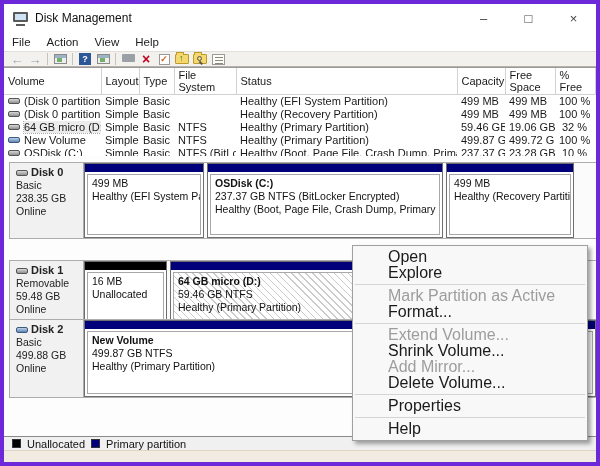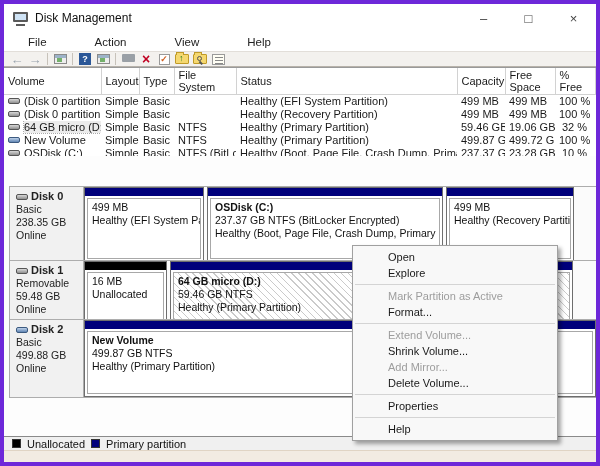--- a/index.html
+++ b/index.html
@@ -10,21 +10,21 @@
   #titlebar { position:absolute; top:0; left:0; right:0; height:28px; background:#fff; display:flex; align-items:center; }
   .app-icon { width:16px; height:13px; margin:0 6px 0 9px; position:relative; }
   .app-icon .mon { position:absolute; top:0; left:0; width:15px; height:10px; border:2px solid #5a5a5a; background:#cfe3f5; border-radius:1px; }
   .app-icon .base { position:absolute; bottom:-1px; left:3px; width:9px; height:2px; background:#5a5a5a; }
   #title-text { font-size:12px; color:#111; }
   #win-controls { margin-left:auto; display:flex; height:28px; }
   .win-btn { width:45px; height:28px; display:flex; align-items:center; justify-content:center; font-size:13px; color:#444; }
 
   
   #menubar { position:absolute; top:28px; left:0; right:0; height:19px; background:#fff; display:flex; align-items:center; font-size:11.5px; color:#222; }
-  .menu-item { padding:2px 24px; }
+  .menu-item { padding:2px 8px; }
 
   
   #toolbar { position:absolute; top:47px; left:0; right:0; height:16px; background:#f3f1ee; border-top:1px solid #e2ded9; border-bottom:1px solid #b7b2aa; display:flex; align-items:center; padding-left:4px; }
   .tb-sep { width:1px; height:12px; background:#c7c2ba; margin:0 3px; }
   .tb-btn { width:18px; height:14px; display:flex; align-items:center; justify-content:center; position:relative; }
   .arrow-glyph { font-size:13px; font-weight:bold; color:#9aa4ad; line-height:1; }
   .winico { width:13px; height:10px; border:1px solid #8a8a8a; background:#eee; position:relative; }
   .winico:before { content:""; position:absolute; top:0; left:0; right:0; height:3px; background:#9db3c8; }
   .winico.active:after { content:""; position:absolute; bottom:1px; left:2px; width:5px; height:4px; background:#74b06a; }
   .helpico { width:12px; height:12px; background:#2b5797; color:#fff; font-size:9px; font-weight:bold; display:flex; align-items:center; justify-content:center; }
@@ -62,21 +62,21 @@
   .part-body { position:absolute; top:10px; left:2px; right:2px; bottom:2px; border:1px solid #a8a8a8; background:#fff; padding:2px 4px; font-size:10.5px; line-height:13px; color:#111; overflow:hidden; white-space:nowrap; }
   .part-body .ptitle { font-weight:bold; }
   .part.sel .part-body { background-image:repeating-linear-gradient(45deg, rgba(150,150,150,.5) 0 1px, transparent 1px 5px); }
 
   
   #legend { position:absolute; top:432px; left:0; right:0; height:14px; background:#f0f0f0; border-top:1px solid #8a8a8a; display:flex; align-items:center; gap:6px; padding-left:8px; font-size:11px; color:#111; }
   .sw { width:9px; height:9px; border:1px solid #333; }
   #statusbar { position:absolute; top:446px; left:0; right:0; height:20px; background:#f2ebe2; border-top:1px solid #e0d4c4; }
 
   
-  #context-menu { position:absolute; left:348px; top:241px; width:206px; background:#f8f8f8; border:1px solid #a0a0a0; box-shadow:3px 3px 4px rgba(0,0,0,.35); padding:3px 0; z-index:50; font-size:11px; color:#1a1a1a; }
+  #context-menu { position:absolute; left:348px; top:241px; width:236px; background:#f8f8f8; border:1px solid #a0a0a0; box-shadow:3px 3px 4px rgba(0,0,0,.35); padding:3px 0; z-index:50; font-size:16px; color:#1a1a1a; }
   .cm-item { height:16px; line-height:16px; padding-left:34px; margin:0 1px; white-space:nowrap; }
   .cm-item.disabled { color:#9d9d9d; }
   .cm-item.hl { background:#b3d7f0; }
   .cm-sep { border-top:1px solid #d4d4d4; margin:3px 2px; }
 </style>
 </head>
 <body>
 
 <div id="window">
 
@@ -242,21 +242,21 @@
           <td class="r">237.37 GB</td>
           <td class="r">23.28 GB</td>
           <td class="r">10 %</td>
         </tr>
       </tbody>
     </table>
   </div>
 
   <div id="graph-view">
 
-    <div class="disk-row" style="top:6px; height:77px;margin-top:24px;">
+    <div class="disk-row" style="top:6px; height:77px;">
       <div class="disk-hdr">
         <div class="dname">
             <span class="disk-glyph"></span>
             <span>Disk 0</span>
           </div>
         <div>Basic</div>
         <div>238.35 GB</div>
         <div>Online</div>
       </div>
       <div class="parts">

